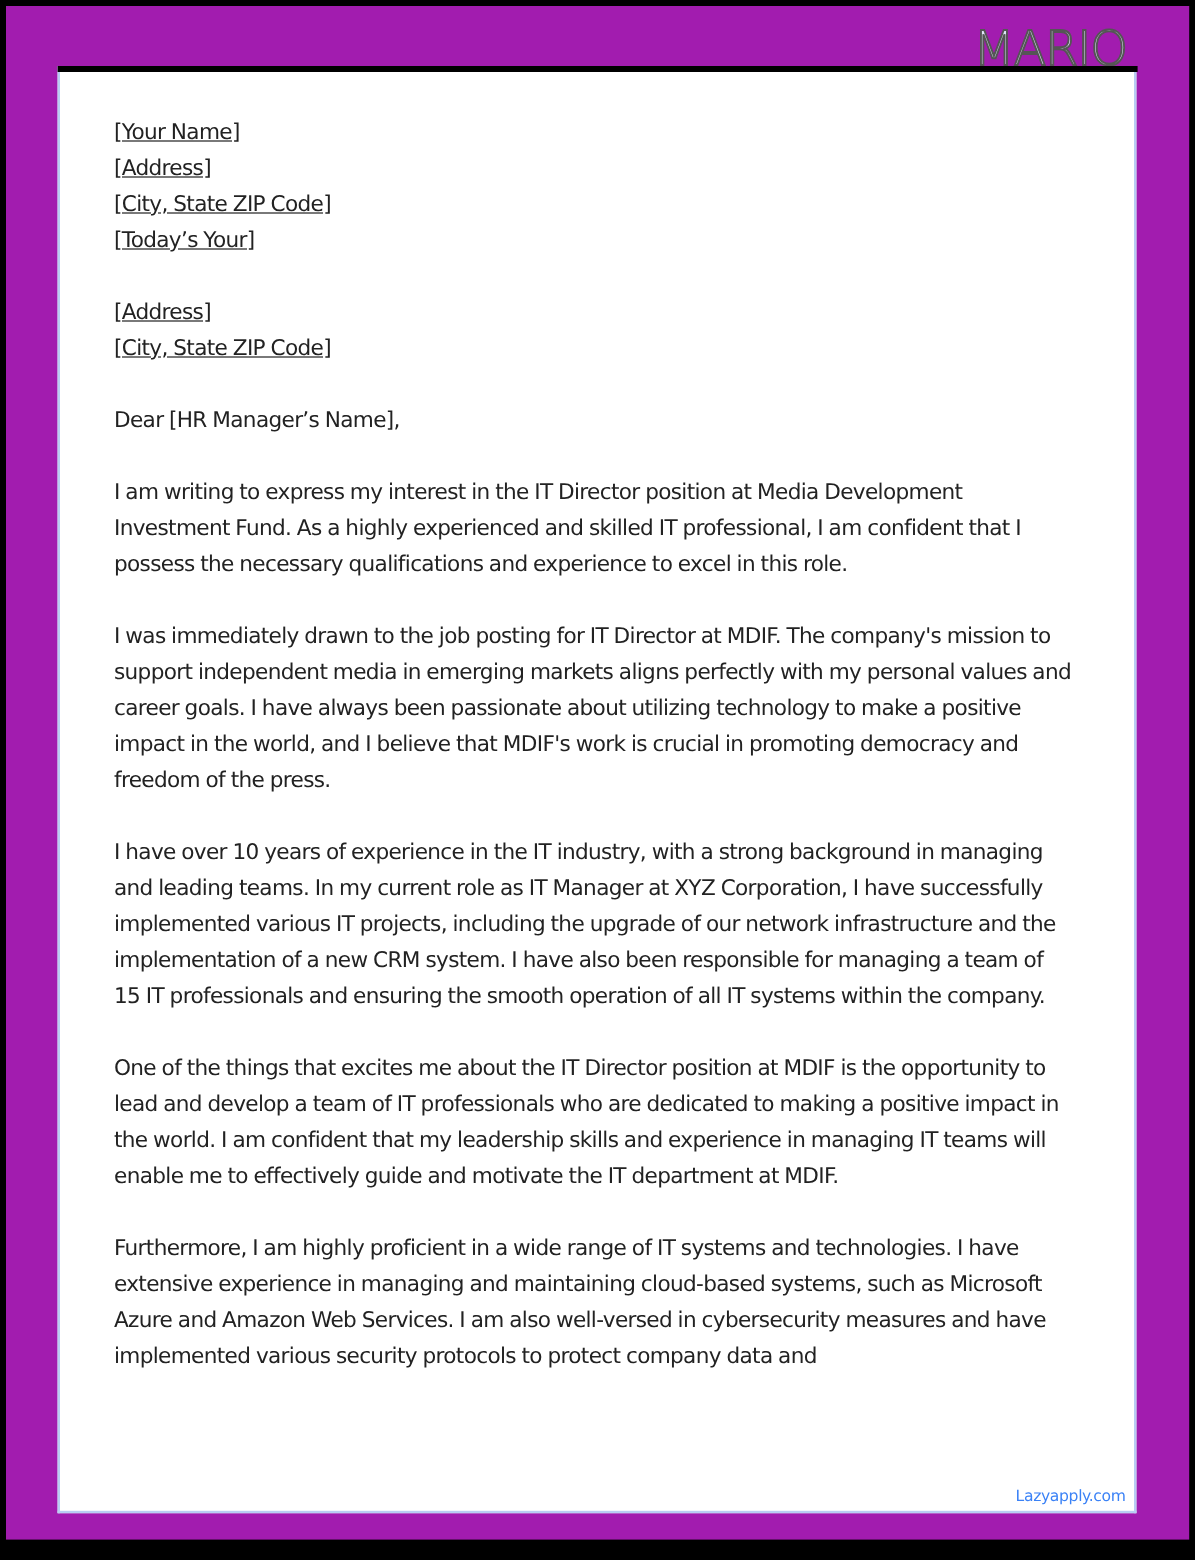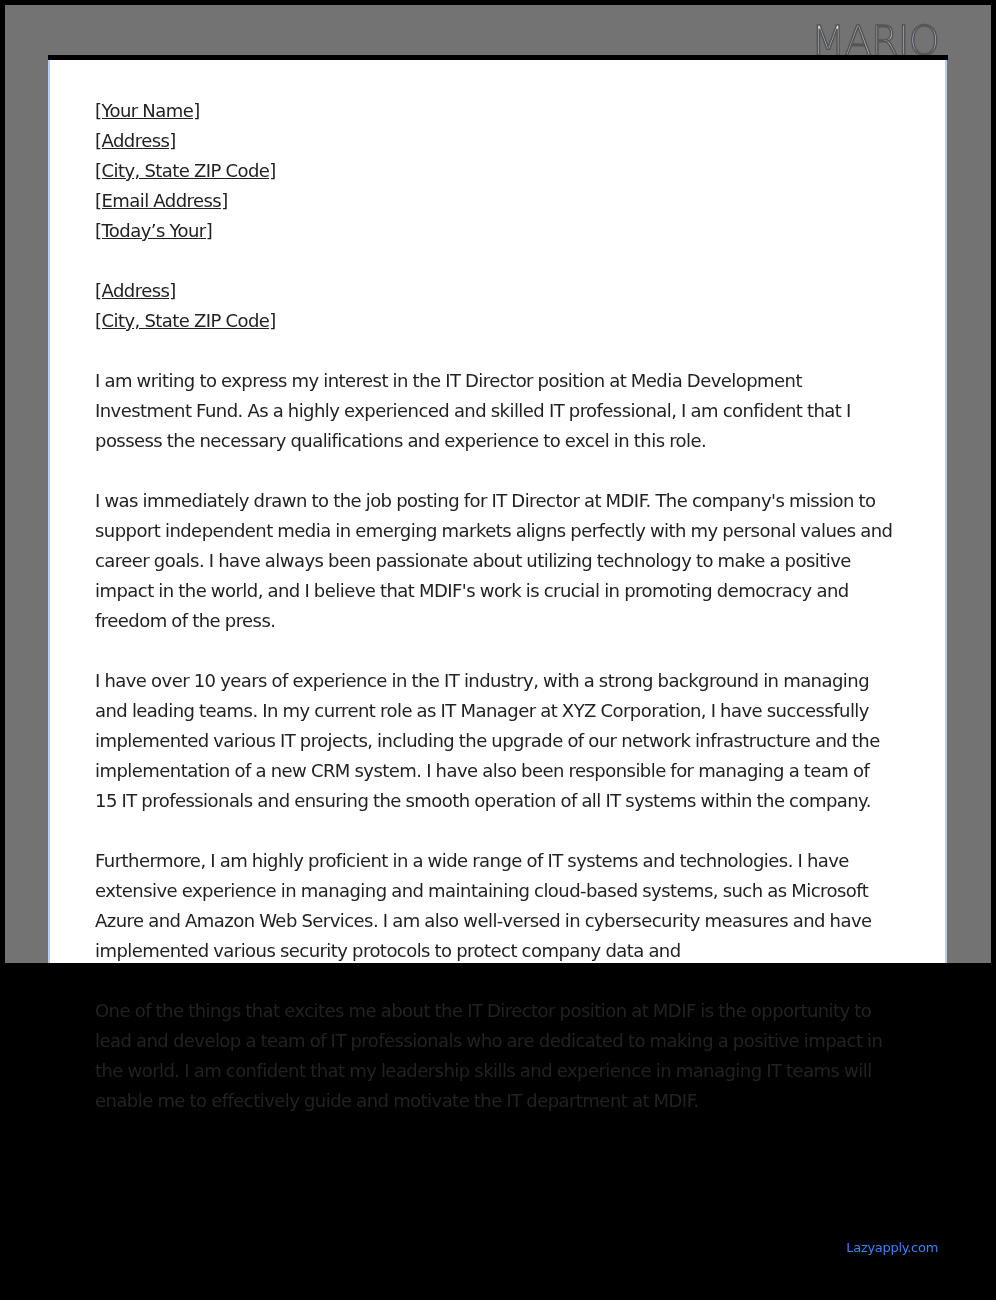--- a/index.html
+++ b/index.html
@@ -2,22 +2,22 @@
 <html><head>
   <meta charset="utf-8">
   <style>
     html, body { margin: 0; padding: 0; }
     body {
       width: 996px; height: 1300px; position: relative; overflow: hidden;
       background: #000;
       font-family: "DejaVu Sans", sans-serif;
     }
     .frame {
-      position: absolute; left: 5px; top: 5px; width: 986px; height: 958px;
-      background: #737373;
+      position: absolute; left: 5px; top: 5px; width: 986px; height: 1278px;
+      background: #a21caf;
       overflow: hidden;
     }
     .logo {
       position: absolute; right: 52px; top: 12px;
       font-family: "DejaVu Sans", sans-serif;
       font-size: 40px; font-weight: 300; letter-spacing: -1px;
       color: #dfe7fa;
       -webkit-text-stroke: 1.6px #555;
       line-height: 48px;
     }
@@ -53,27 +53,27 @@
   <div class="logo">MARIO</div>
   <div class="page"></div>
   <div class="page-rule"></div>
 </div>
 
 <div class="letter">
   <p>
     <span class="line">[Your Name]</span>
     <span class="line">[Address]</span>
     <span class="line">[City, State ZIP Code]</span>
-    <span class="line">[Email Address]</span>
     <span class="line">[Today’s Your]</span>
   </p>
   <p>
     <span class="line">[Address]</span>
     <span class="line">[City, State ZIP Code]</span>
   </p>
+  <p>Dear [HR Manager’s Name],</p>
   <p>I am writing to express my interest in the IT Director position at Media Development Investment Fund. As a highly experienced and skilled IT professional, I am confident that I possess the necessary qualifications and experience to excel in this role.</p>
   <p>I was immediately drawn to the job posting for IT Director at MDIF. The company's mission to support independent media in emerging markets aligns perfectly with my personal values and career goals. I have always been passionate about utilizing technology to make a positive impact in the world, and I believe that MDIF's work is crucial in promoting democracy and freedom of the press.</p>
   <p>I have over 10 years of experience in the IT industry, with a strong background in managing and leading teams. In my current role as IT Manager at XYZ Corporation, I have successfully implemented various IT projects, including the upgrade of our network infrastructure and the implementation of a new CRM system. I have also been responsible for managing a team of 15 IT professionals and ensuring the smooth operation of all IT systems within the company.</p>
+  <p>One of the things that excites me about the IT Director position at MDIF is the opportunity to lead and develop a team of IT professionals who are dedicated to making a positive impact in the world. I am confident that my leadership skills and experience in managing IT teams will enable me to effectively guide and motivate the IT department at MDIF.</p>
   <p>Furthermore, I am highly proficient in a wide range of IT systems and technologies. I have extensive experience in managing and maintaining cloud-based systems, such as Microsoft Azure and Amazon Web Services. I am also well-versed in cybersecurity measures and have implemented various security protocols to protect company data and</p>
-  <p>One of the things that excites me about the IT Director position at MDIF is the opportunity to lead and develop a team of IT professionals who are dedicated to making a positive impact in the world. I am confident that my leadership skills and experience in managing IT teams will enable me to effectively guide and motivate the IT department at MDIF.</p>
 </div>
 
 <div class="watermark">Lazyapply.com</div>
 
 </body></html>

